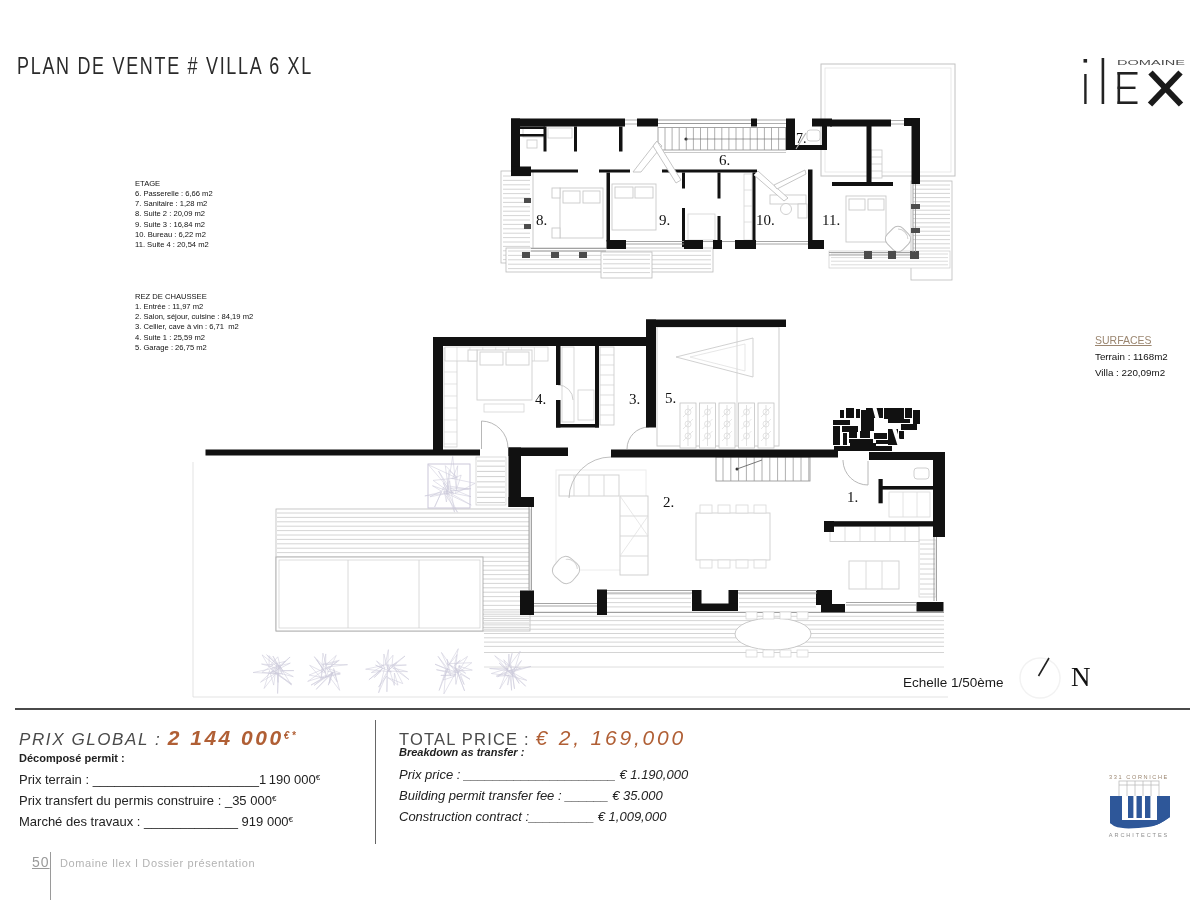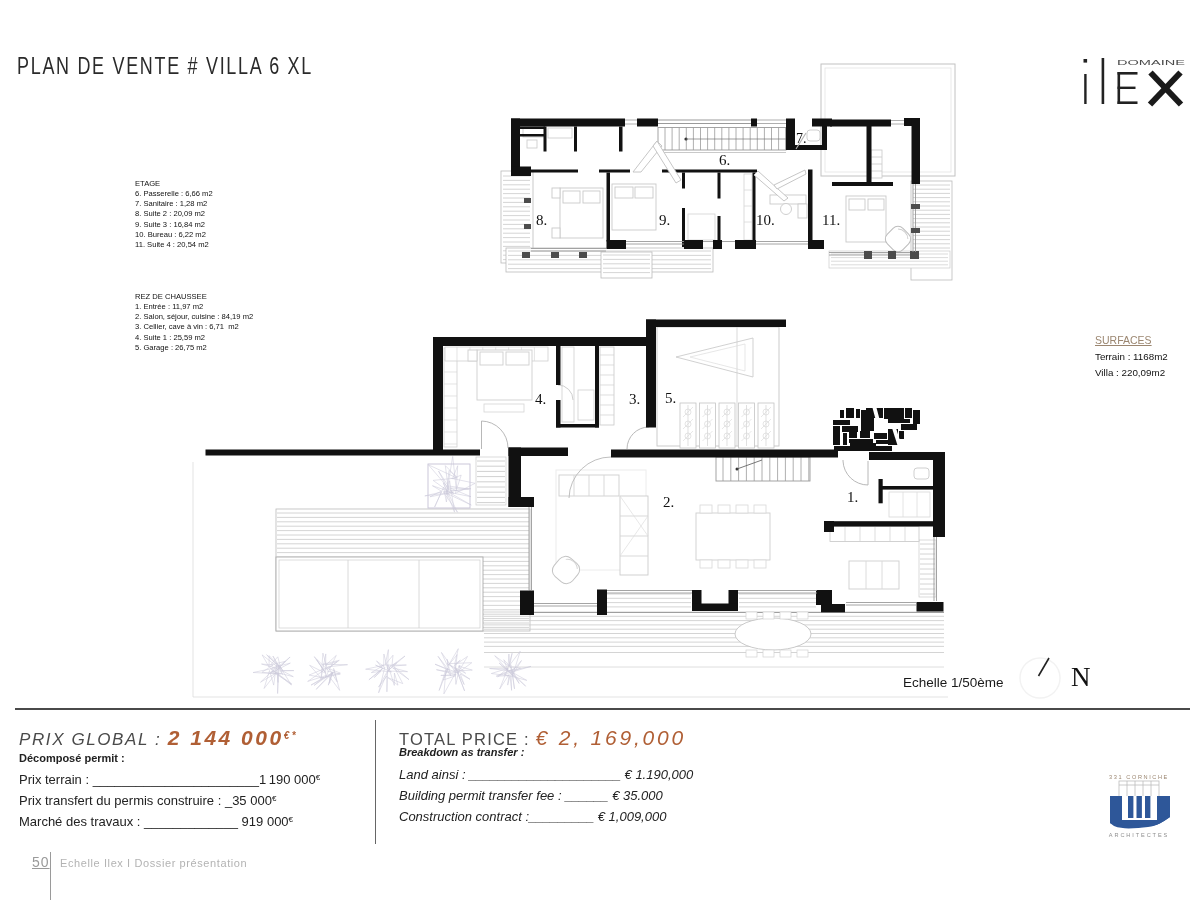--- a/index.html
+++ b/index.html
@@ -834,23 +834,23 @@
 <div class="abs" style="left:19px;top:793px;font-size:13px;color:#222;">Prix transfert du permis construire :  _35 000<span style="font-size:8px;vertical-align:4px;">€</span></div>
 
 <div class="abs" style="left:19px;top:814px;font-size:13px;color:#222;">Marché des travaux : _____________ 919 000<span style="font-size:8px;vertical-align:4px;">€</span></div>
 
 <div class="abs" style="left:375px;top:720px;width:1px;height:124px;background:#666;"></div>
 
 <div class="abs" style="left:399px;top:726px;color:#4a4a4a;font-size:16.5px;letter-spacing:1.2px;">TOTAL PRICE : <span style="color:#b05f35;font-size:21px;letter-spacing:2.8px;font-style:italic;">€ 2, 169,000</span></div>
 
 <div class="abs" style="left:399px;top:746px;font-size:11px;font-weight:bold;font-style:italic;color:#222;">Breakdown as transfer :</div>
 
-<div class="abs" style="left:399px;top:767px;font-size:13px;font-style:italic;color:#222;">Land ainsi :  _____________________ € 1.190,000</div>
+<div class="abs" style="left:399px;top:767px;font-size:13px;font-style:italic;color:#222;">Prix price :  _____________________ € 1.190,000</div>
 
 <div class="abs" style="left:399px;top:788px;font-size:13px;font-style:italic;color:#222;">Building permit transfer fee : ______  € 35.000</div>
 
 <div class="abs" style="left:399px;top:809px;font-size:13px;font-style:italic;color:#222;">Construction contract :_________  € 1,009,000</div>
 
 <div class="abs" style="left:32px;top:854px;font-size:14px;color:#9a9a9a;letter-spacing:1px;text-decoration:underline;">50</div>
 
 <div class="abs" style="left:50px;top:852px;width:1px;height:48px;background:#9a9a9a;"></div>
 
-<div class="abs" style="left:60px;top:857px;font-size:11px;color:#b3b3b3;letter-spacing:0.6px;">Echelle Ilex I Dossier présentation</div>
+<div class="abs" style="left:60px;top:857px;font-size:11px;color:#b3b3b3;letter-spacing:0.6px;">Domaine Ilex I Dossier présentation</div>
 
 </body></html>

